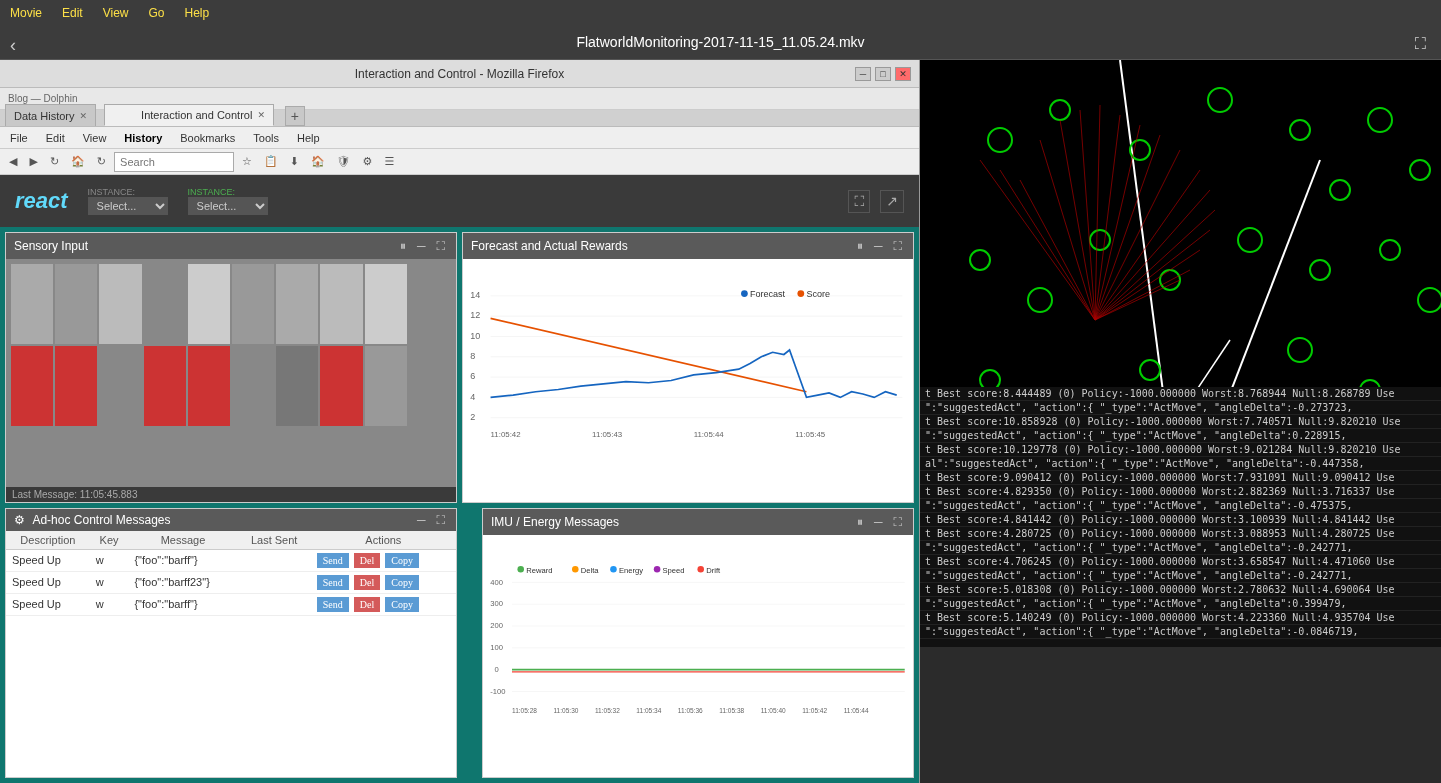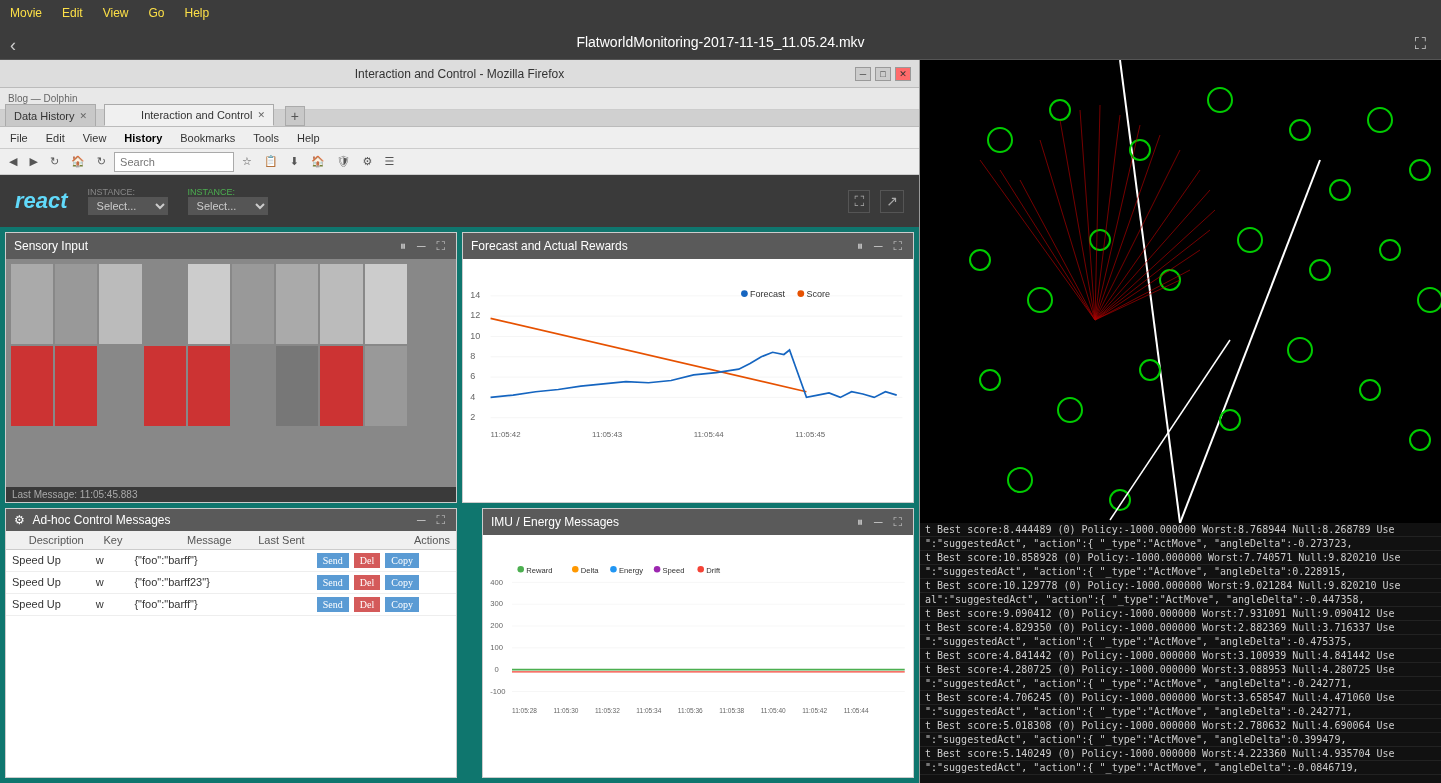--- a/index.html
+++ b/index.html
@@ -353,21 +353,21 @@
     }
     .adhoc-table {
       width: 100%;
       border-collapse: collapse;
       font-size: 11px;
     }
     .adhoc-table th {
       background: #f0f0f0;
       border-bottom: 1px solid #ccc;
       padding: 3px 6px;
-      text-align: right;
+      text-align: center;
       font-weight: normal;
       color: #555;
     }
     .adhoc-table td {
       padding: 3px 6px;
       border-bottom: 1px solid #eee;
       color: #333;
     }
     .action-btn {
       background: #5a9bd4;
@@ -386,21 +386,21 @@
     .imu-chart-body {
       flex: 1;
       background: #fff;
       padding: 5px;
       position: relative;
     }
 
     
     .sim-panel {
       width: 521px;
-      height: 723px;
+      height: 587px;
       background: #000;
       display: flex;
       flex-direction: column;
       flex-shrink: 0;
     }
     .sim-canvas {
       flex: 1;
       background: #000;
       position: relative;
       overflow: hidden;

